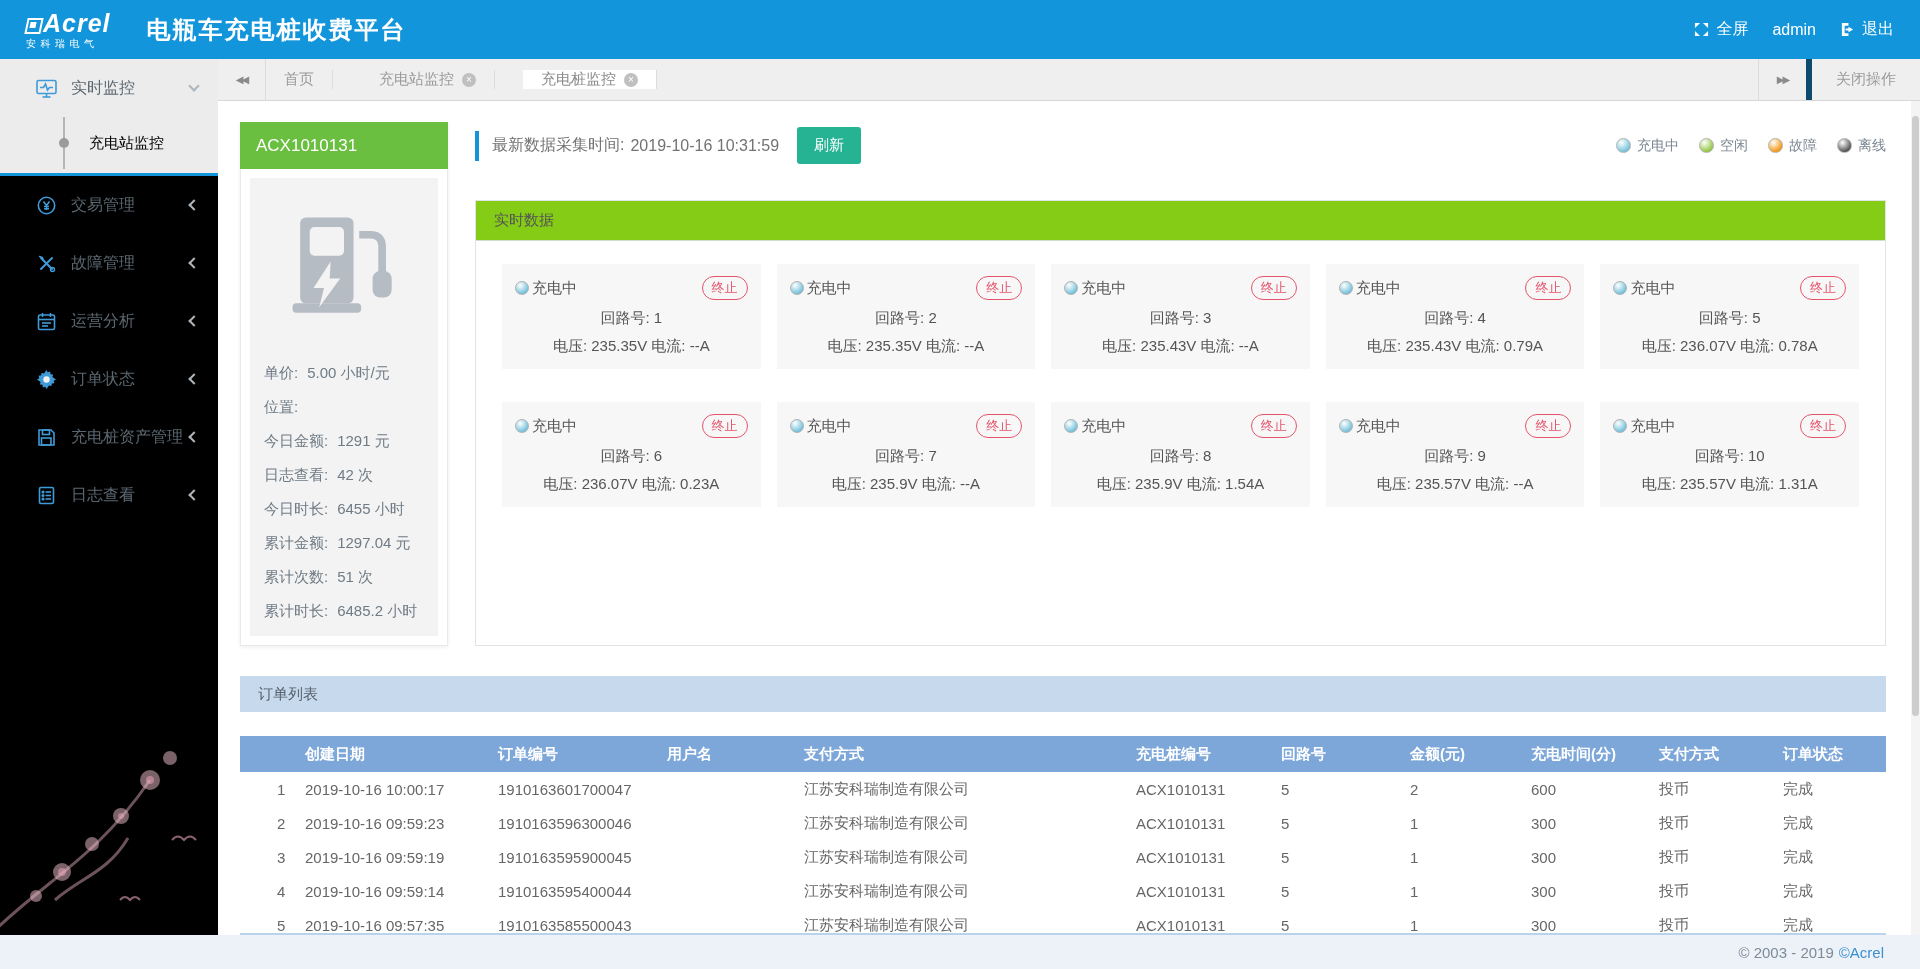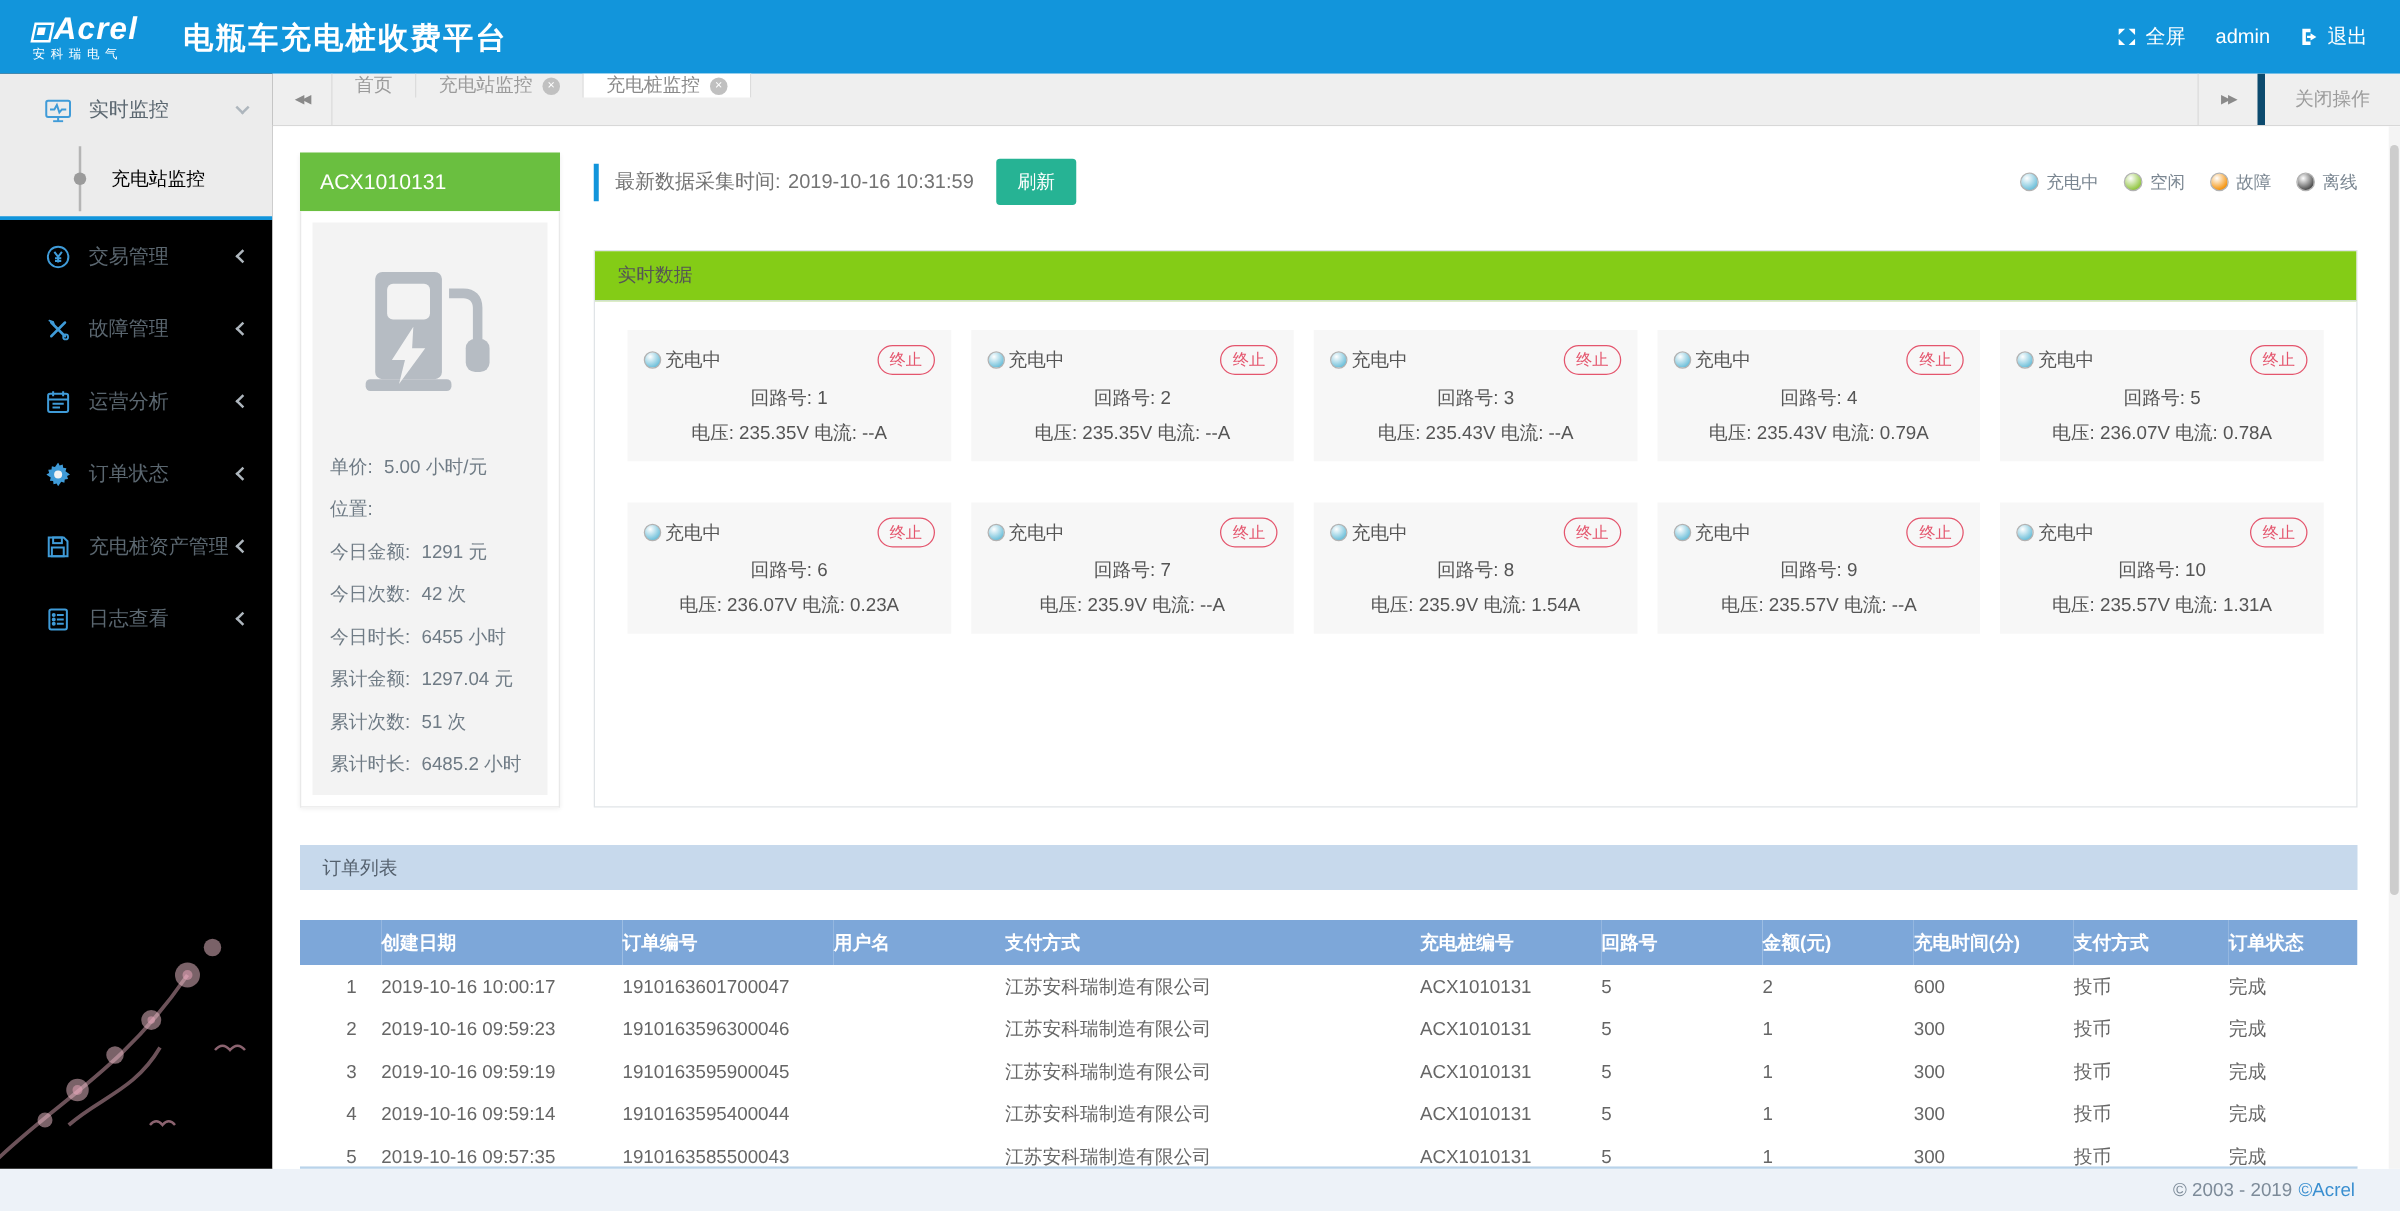--- a/index.html
+++ b/index.html
@@ -272,21 +272,21 @@
           <path d="M172 120 q6 -7 12 0 q6 -7 12 0"></path>
           <path d="M120 180 q5 -6 10 0 q5 -6 10 0"></path>
         </g>
       </svg>
     </div>
 
     <div class="main-col">
 
       <div class="tabbar">
         <div class="tab-nav">◀◀</div>
-        <div id="tabs" style="display:flex;align-items:flex-start;">
+        <div id="tabs" style="display:flex;align-items:center;gap:28px;">
             <div class="tab">
               <span>首页</span>
             </div>
             <div class="tab">
               <span>充电站监控</span>
               <span class="close-dot">×</span>
             </div>
             <div class="tab active">
               <span>充电桩监控</span>
               <span class="close-dot">×</span>
@@ -324,21 +324,21 @@
                     </div>
                     <div class="stat-row">
                       <span class="stat-label">位置:</span>
                       <span class="stat-value"></span>
                     </div>
                     <div class="stat-row">
                       <span class="stat-label">今日金额:</span>
                       <span class="stat-value">1291 元</span>
                     </div>
                     <div class="stat-row">
-                      <span class="stat-label">今日次数:</span>
+                      <span class="stat-label">日志查看:</span>
                       <span class="stat-value">42 次</span>
                     </div>
                     <div class="stat-row">
                       <span class="stat-label">今日时长:</span>
                       <span class="stat-value">6455 小时</span>
                     </div>
                     <div class="stat-row">
                       <span class="stat-label">累计金额:</span>
                       <span class="stat-value">1297.04 元</span>
                     </div>

